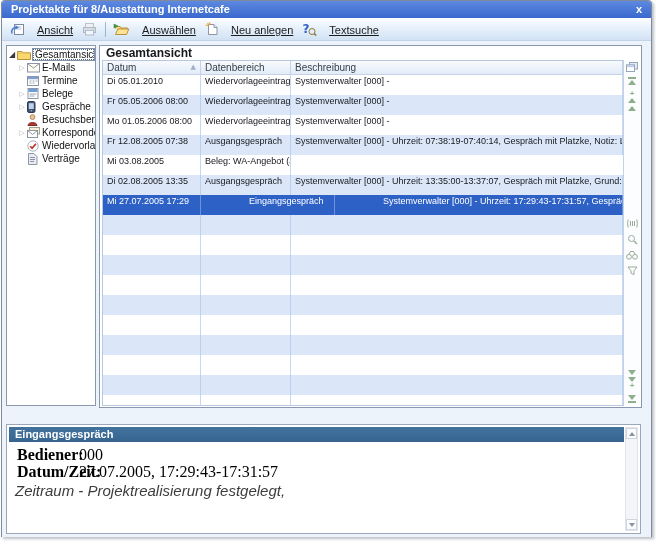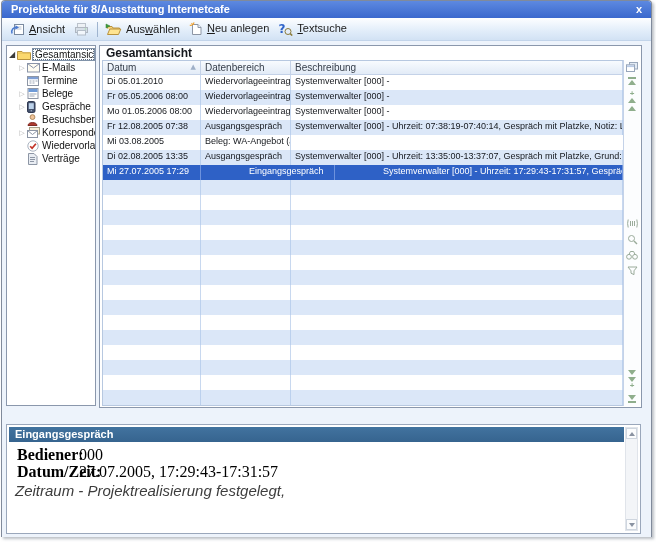--- a/index.html
+++ b/index.html
@@ -29,21 +29,21 @@
     color:#fff;font-size:11px;font-weight:bold;cursor:default;
   }
   
   .toolbar{
     position:absolute;top:17px;left:0;right:0;height:23px;
     background:linear-gradient(#fdfeff,#e3eefa 55%,#d2e2f4);
     border-bottom:1px solid #c2d4ea;
     display:flex;align-items:center;padding:0 5px;box-sizing:border-box;
     font-size:11px;color:#1c1c1c;white-space:nowrap;
   }
-  .tbtn{display:flex;align-items:flex-start;gap:4px;padding:1px 6px 1px 3px;border-radius:2px;}
+  .tbtn{display:flex;align-items:flex-end;gap:12px;padding:1px 6px 1px 3px;border-radius:2px;text-decoration:underline;}
   .tbtn u{text-decoration:underline;}
   .tbtn .ticn{display:inline-flex;align-items:center;}
   .tbtn.disabled{opacity:.6;}
   .tsep{width:1px;height:15px;background:#9fb4cf;margin:0 4px 0 2px;}
   
   .tree-panel{
     position:absolute;left:4px;top:44px;width:90px;height:361px;
     background:#fff;border:1px solid #8a97ac;box-sizing:border-box;
     font-size:10px;color:#111;overflow:hidden;padding-top:2px;
   }
@@ -66,21 +66,21 @@
     border:1px solid #b7c8e0;overflow:hidden;background:#fff;
   }
   .ghead{display:flex;height:13px;background:linear-gradient(#f8fbfe,#e2ebf7);
     border-bottom:1px solid #c4d2e8;font-size:10px;color:#38404c;}
   .gh{box-sizing:border-box;padding:0 0 0 4px;line-height:13px;border-right:1px solid #c4d2e8;
     overflow:hidden;white-space:nowrap;position:relative;}
   .gh .sort{position:absolute;right:4px;top:2px;font-family:"DejaVu Sans",sans-serif;font-size:7px;color:#9fb0c8;line-height:9px;}
   .c1{width:98px;flex:0 0 98px;}
   .c2{width:90px;flex:0 0 90px;}
   .c3{flex:1 1 auto;}
-  .trow{display:flex;height:15px;font-size:9px;line-height:12px;color:#15181d;}
+  .trow{display:flex;height:20px;font-size:9px;line-height:12px;color:#15181d;}
   .trow:nth-child(even){background:#dbe7f8;}
   .trow .c{box-sizing:border-box;padding-left:4px;border-right:1px solid rgba(170,195,230,0.65);
     overflow:hidden;white-space:nowrap;}
   .trow.selected{background:#2e61c6;color:#fff;gap:44px;}
   .trow.selected .c{border-right-color:#6d92dd;}
   
   .strip{
     position:absolute;right:1px;top:14px;bottom:1px;width:16px;
     background:#fcfdfe;border-left:1px solid #c4d2e8;
   }

